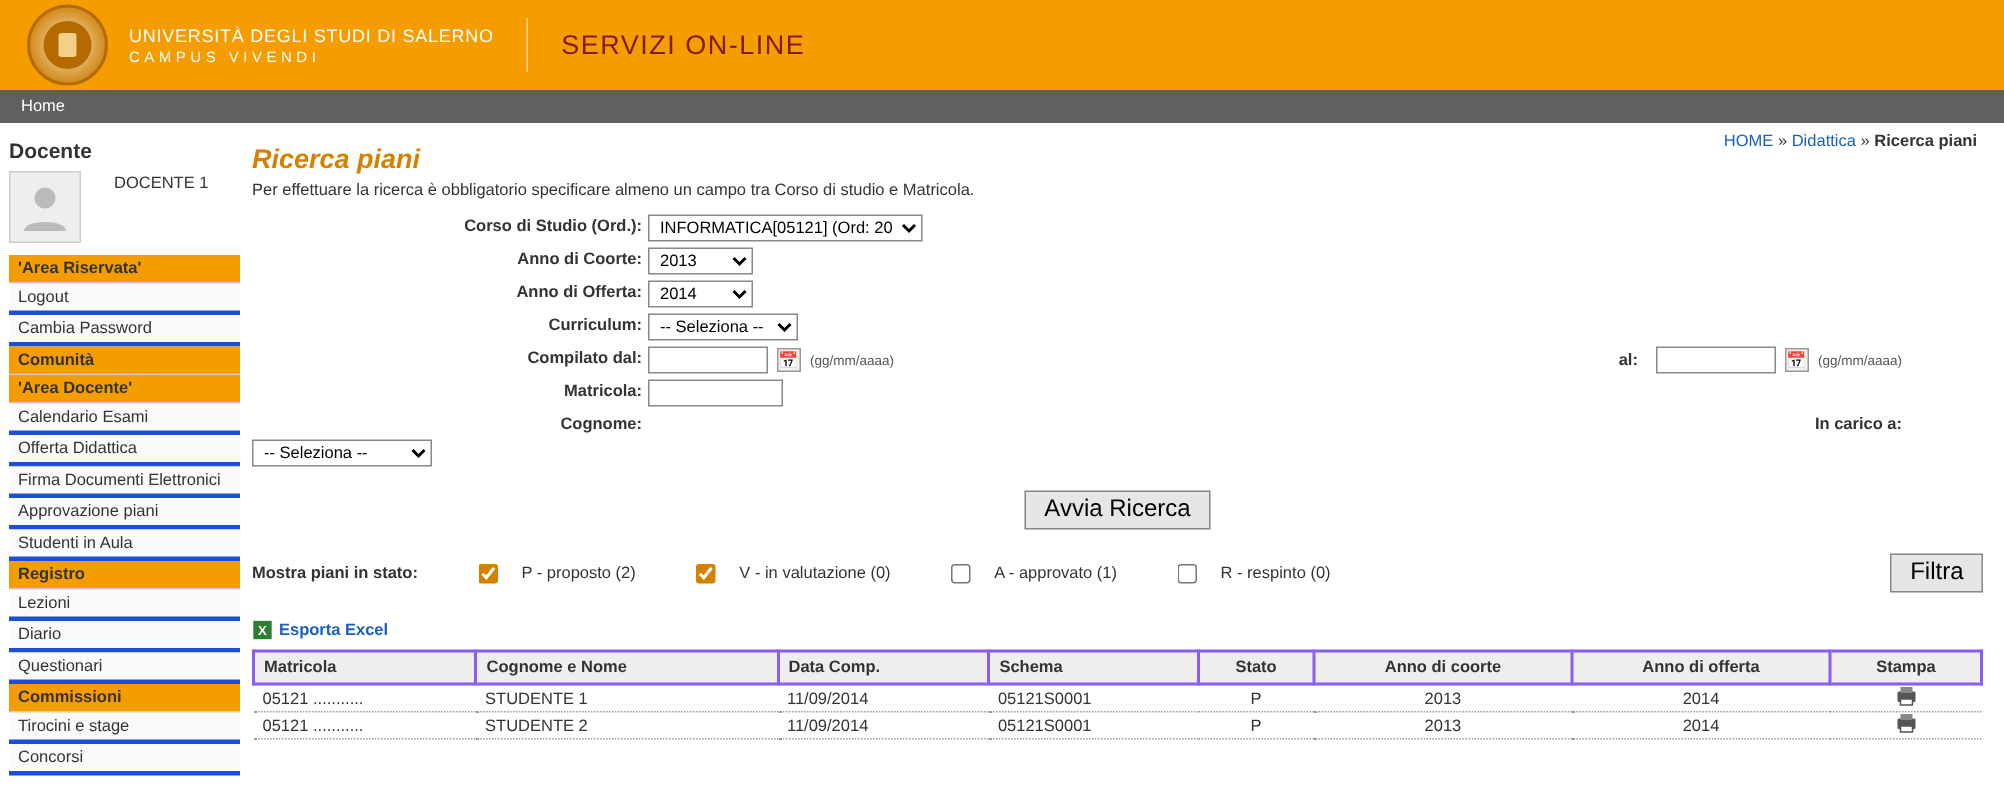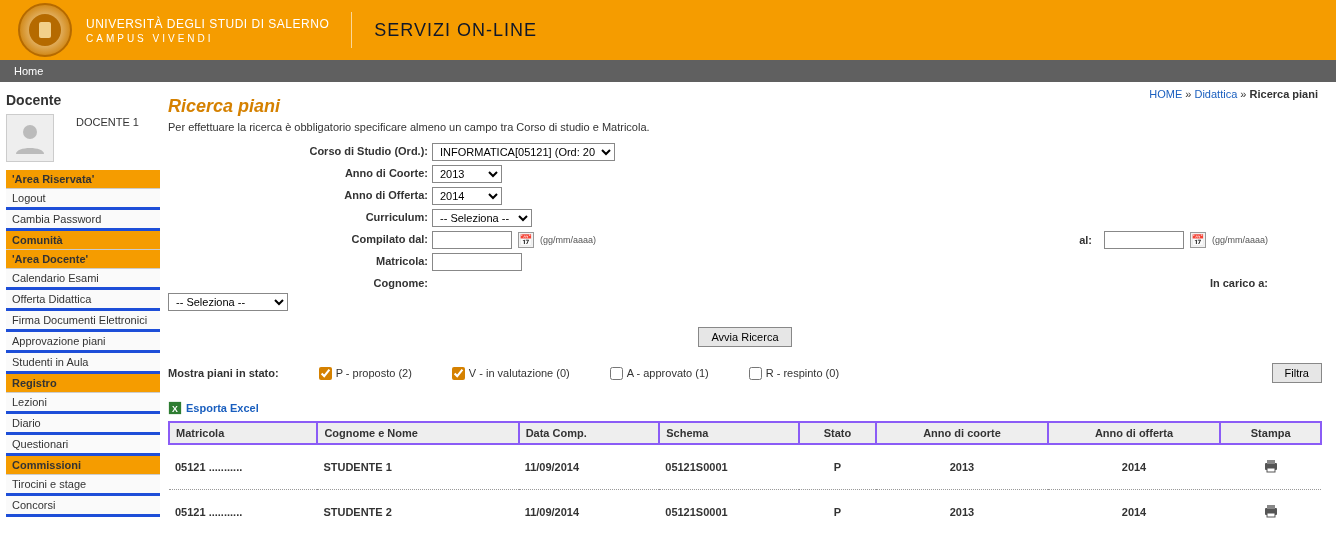--- a/index.html
+++ b/index.html
@@ -12,21 +12,21 @@
     width: 54px; height: 54px; border-radius: 50%;
     background: radial-gradient(circle at 50% 50%, #f8e7c9 0%, #d38c1e 70%);
     border: 2px solid #b56a00; display:flex; align-items:center; justify-content:center;
     margin-right: 14px;
   }
   .logo-circle svg { width:36px; height:36px; }
   .uni-block { color:#fff; }
   .uni-name { font-size:12px; letter-spacing:0.5px; }
   .uni-sub  { font-size:10px; letter-spacing:3px; margin-top:2px; }
   .divider  { width:1px; height:36px; background: rgba(255,255,255,.6); margin: 0 22px; }
-  .service  { color:#0f172a; font-size:18px; font-weight:300; letter-spacing:1px; }
+  .service  { color:#7f1d1d; font-size:18px; font-weight:300; letter-spacing:1px; }
 
   
   .navbar { background:#606060; color:#fff; height:22px; display:flex; align-items:center; padding:0 6px; font-size:11px; }
   .navbar-item { padding:3px 8px; cursor:pointer; }
 
   
   .wrap { display:flex; width:100%; min-height:440px; }
   .sidebar { width:160px; padding: 8px 0 8px 6px; }
   .main    { flex:1; padding: 8px 14px 8px 8px; position:relative; }
 
@@ -55,36 +55,36 @@
   .form-field input[type=text], .form-field select {
     border:1px solid #888; font-size:11px; height:18px; padding:1px 3px; background:#fff;
   }
   .date-hint { font-size:9px; color:#555; }
   .cal-icon { width:16px; height:16px; display:inline-flex; align-items:center; justify-content:center;
               border:1px solid #999; background:#f2f2f2; }
   .pair-right { display:flex; align-items:center; gap:6px; flex:1; }
   .pair-right .sublabel { font-weight:bold; margin-left:auto; margin-right:6px; }
 
   .center-row { text-align:center; margin:16px 0; }
-  .btn { background:#e6e6e6; border:1px solid #888; padding:3px 12px; font-size:11px; cursor:pointer; }
+  .btn { background:#e6e6e6; border:1px solid #888; padding:3px 12px; font-size:16px; cursor:pointer; }
 
   
   .filter-row { margin:6px 0 12px 0; display:flex; align-items:center; gap:40px; flex-wrap:wrap; }
   .filter-row .lead { font-weight:bold; }
-  .chk { display:flex; align-items:center; gap:4px;justify-content:space-between; }
+  .chk { display:flex; align-items:center; gap:16px;justify-content:space-between; }
   .chk input { accent-color:#d58100; }
   .filter-btn { margin-left:auto; }
 
   .export-link { display:inline-flex; align-items:center; gap:4px; margin:6px 0; color:#1a5fbf; font-weight:bold; }
   .export-link svg { width:14px; height:14px; }
 
   
   table.results { width:100%; border-collapse:collapse; font-size:11px; }
   table.results th { background:#eee; border:2px solid #8b5cf6; padding:4px 6px; text-align:left; font-weight:bold; }
-  table.results td { border-bottom:1px dotted #999; padding:14px 6px;font-weight:bold; }
+  table.results td { border-bottom:1px dotted #999; padding:0 6px; }
   table.results td.center, table.results th.center { text-align:center; }
   .print-icon svg { width:16px; height:14px; }
 </style>
 </head>
 <body>
 
 <div class="topbar">
   <div class="logo-circle">
     <svg viewBox="0 0 36 36">
         <circle cx="18" cy="18" r="16" fill="#b56a00"></circle>

